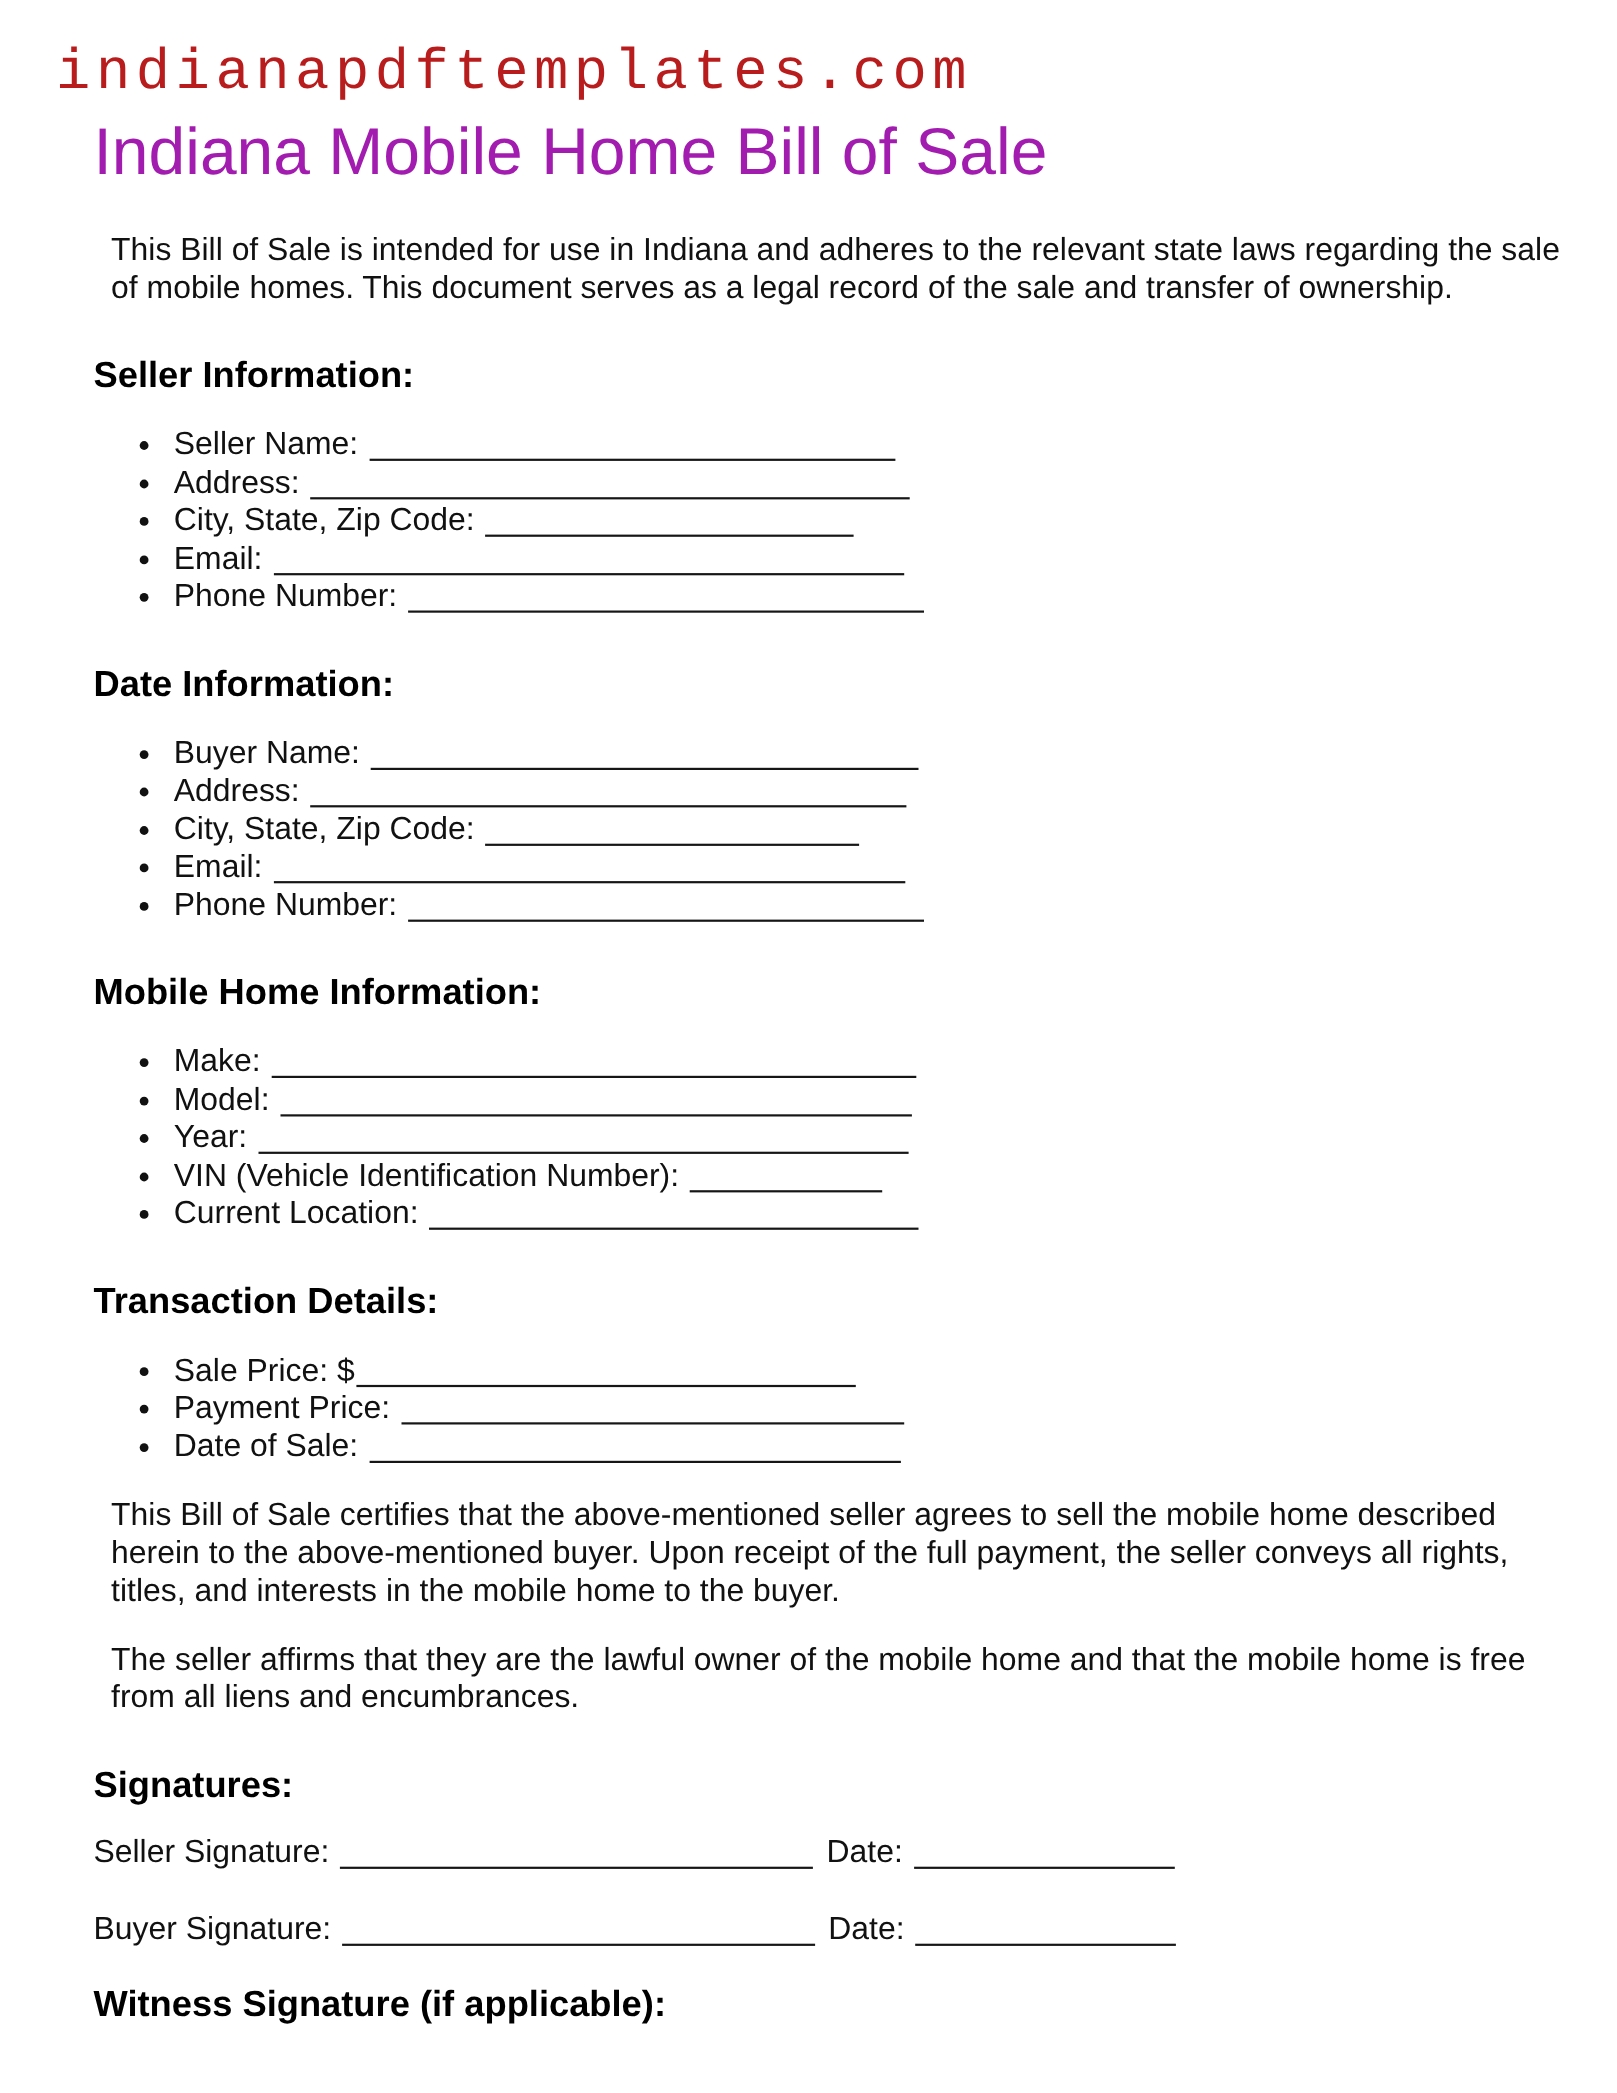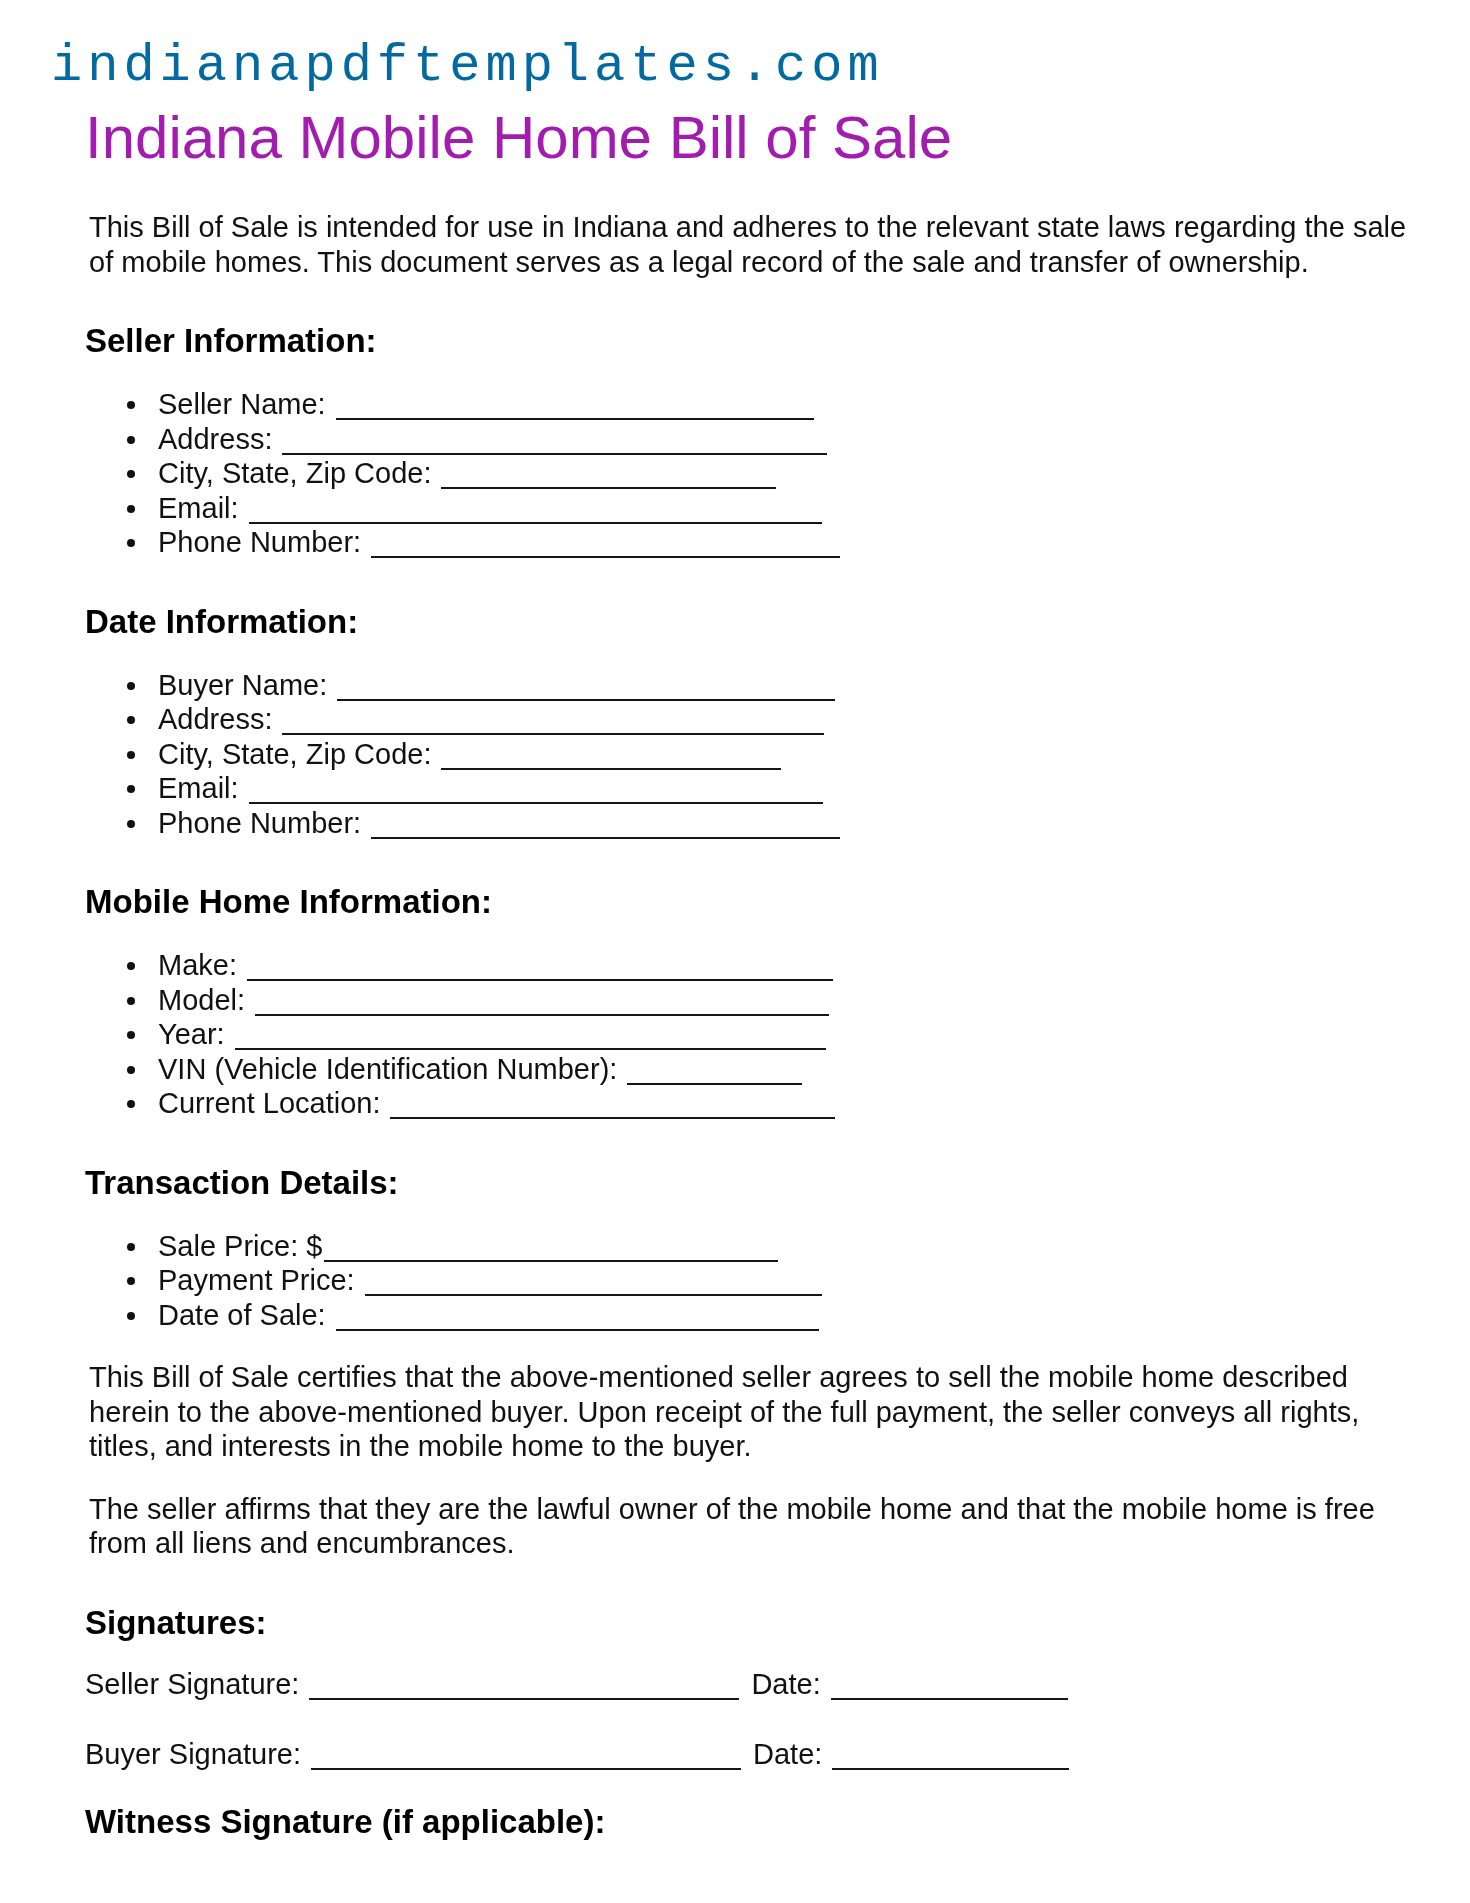--- a/index.html
+++ b/index.html
@@ -13,35 +13,35 @@
     font-family:"Liberation Sans","DejaVu Sans",sans-serif;
     color:#111111;
     overflow:hidden;
   }
   .doc{width:1335px;}
   .site-name{
     font-family:"Liberation Mono","DejaVu Sans Mono",monospace;
     font-size:52px;
     line-height:62px;
     letter-spacing:5px;
-    color:#0369a1;
+    color:#b91c1c;
     margin-left:-34px;
     white-space:nowrap;
   }
   h1{
     font-size:60px;
     line-height:72px;
     margin:4px 0 0 0;
     font-weight:normal;
     color:#a21caf;
   }
   p{
     font-size:29px;
     line-height:34.5px;
-    margin:28px 0 0 4px;
+    margin:28px 0 0 16px;
   }
   p.intro{margin-top:36px;}
   h2{
     font-size:33px;
     line-height:40px;
     margin:42px 0 0 0;
     font-weight:bold;
     color:#000000;
   }
   ul.fields{

